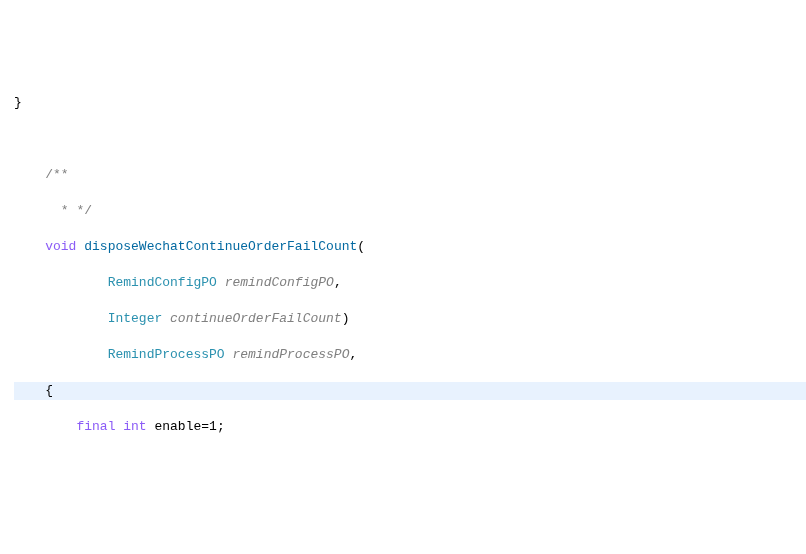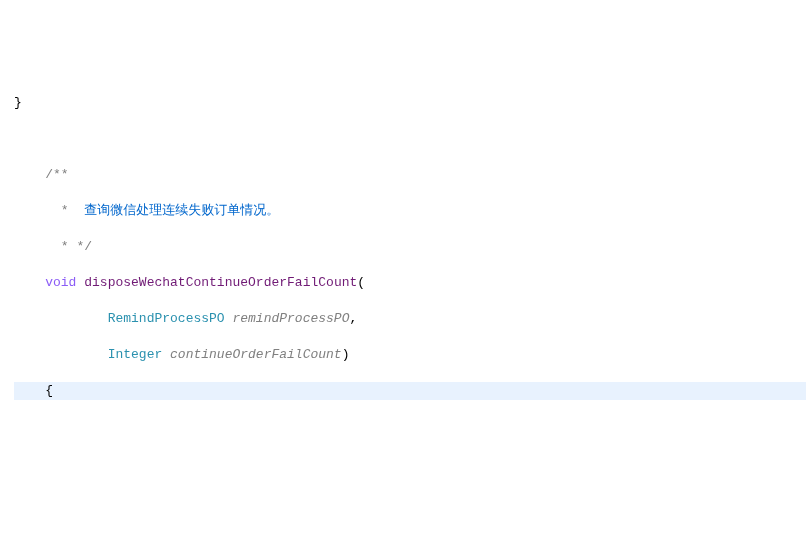--- a/index.html
+++ b/index.html
@@ -16,41 +16,42 @@
   padding: 4px 0 4px 14px;
 }
 .line { display: block; }
 .highlight { background: #e8f2fe; display: block; }
 .docstar { color: #808080; }
 .cjk-comment { color: #008000; }
 .link-comment { color: #0066cc; }
 .keyword { color: #8b5cf6; }
 .type { color: #2b91af; }
 .param { color: #808080; font-style: italic; }
-.method { color: #701a75; }
+.method { color: #0369a1; }
 .field { color: #6f008a; }
 .local { color: #000000; }
 .punct { color: #000000; }
 .number { color: #000000; }
 </style>
 </head>
 <body>
 
 
 
 <div class="code-area">
 <span class="line">}</span>
 <span class="line"> </span>
 <span class="line">    <span class="docstar">/**</span></span>
-<span class="line">    <span class="docstar">  *  </span><span class="link-comment">查询微信处理连续失败订单情况。</span></span>
 <span class="line">    <span class="docstar">  * */</span></span>
 <span class="line">    <span class="keyword">void </span><span class="method">disposeWechatContinueOrderFailCount</span><span class="punct">(</span></span>
+<span class="line">            <span class="type">RemindConfigPO </span><span class="param">remindConfigPO</span><span class="punct">,</span></span>
+<span class="line">            <span class="type">Integer </span><span class="param">continueOrderFailCount</span><span class="punct">)</span></span>
 <span class="line">            <span class="type">RemindProcessPO </span><span class="param">remindProcessPO</span><span class="punct">,</span></span>
-<span class="line">            <span class="type">Integer </span><span class="param">continueOrderFailCount</span><span class="punct">)</span></span>
 <span class="line highlight">    <span class="punct">{</span></span>
+<span class="line">        <span class="keyword">final </span><span class="keyword">int </span><span class="local">enable</span><span class="punct">=</span><span class="number">1</span><span class="punct">;</span></span>
 
 
 
 
 
 
 
 
 
 

